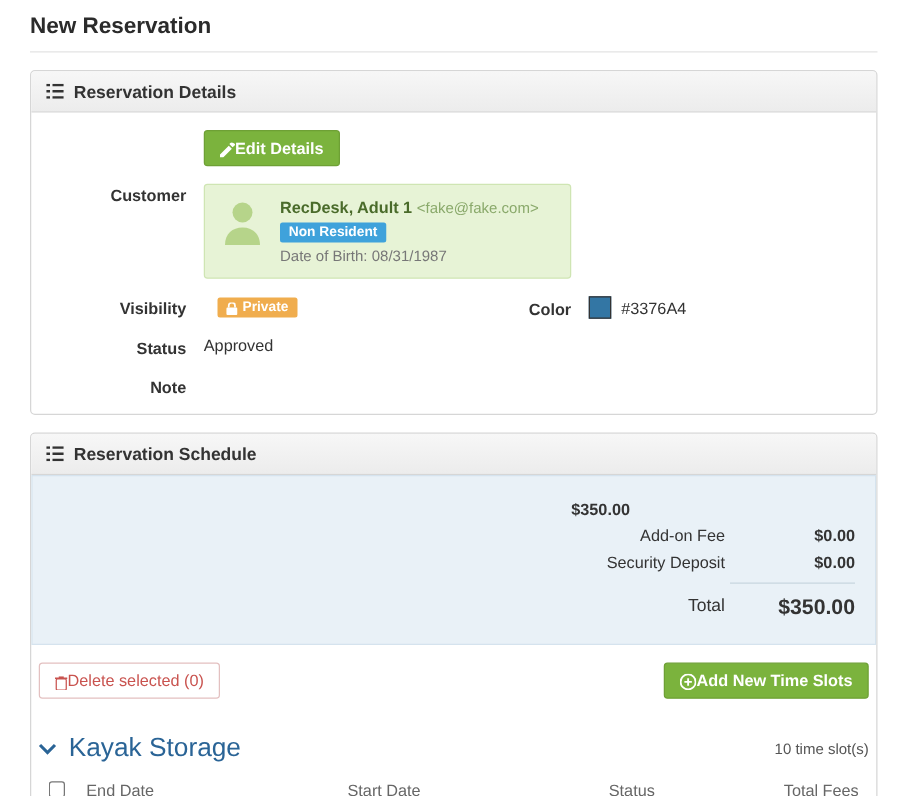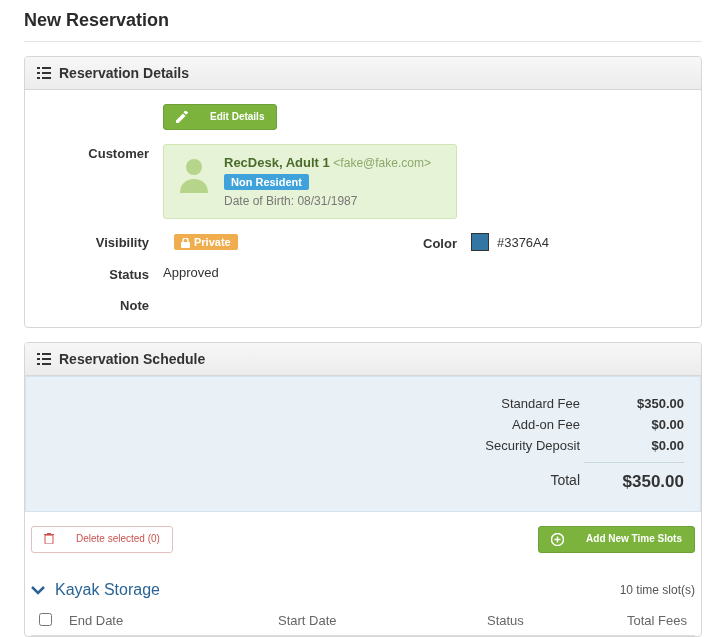--- a/index.html
+++ b/index.html
@@ -50,25 +50,25 @@
     margin-bottom: 14px;
     padding-left: 120px;
   }
   .section-title {
     font-size: 17px;
     font-weight: bold;
     color: #333;
   }
   .btn {
     display: inline-flex;
-    align-items: flex-start;
-    gap: 22px;
+    align-items: flex-end;
+    gap: 0;
     padding: 6px 12px;
     border-radius: 3px;
-    font-size: 10px;
+    font-size: 13px;
     font-weight: bold;
     cursor: pointer;
     border: 1px solid transparent;
     color: #fff;
   }
   .btn-green { background: #7bb33d; border-color: #6ea035; }
   .btn-outline-red {
     background: #fff;
     border: 1px solid #e3c0c0;
     color: #c9534f;
@@ -134,21 +134,21 @@
   .fees-row .val { font-weight:bold; width: 80px; text-align:right; }
   .fees-divider { border-top:1px solid #c8d6e0; margin: 6px 0 6px auto; width: 100px; }
   .fees-total .lbl { font-weight: normal; font-size:14px;}
   .fees-total .val { font-size:17px; }
   .action-row { display:flex; justify-content:space-between; margin-bottom: 24px;}
   .group-header {
     display:flex; align-items:center; justify-content:space-between;
     padding: 4px 0 8px 0;
   }
   .group-header .left { display:flex; align-items:center; gap:10px; }
-  .group-title { color:#2a6496; font-size:16px; font-weight:500; }
+  .group-title { color:#2a6496; font-size:21px; font-weight:500; }
   .slots-count { color:#555; font-size:12px; }
   .table-head {
     display:flex; border-bottom:1px solid #ddd; padding: 6px 8px; color:#666; font-size:13px;
   }
   .th-check { width:30px; }
   .th { flex:1; }
   .th-status { width: 100px; }
   .th-fees { width:100px; text-align:right; }
   .lock-svg { width:9px; height:10px; }
   .pencil-svg, .plus-svg, .trash-svg, .chev-svg { flex-shrink:0; }
@@ -246,21 +246,20 @@
         <rect x="5" y="5" width="9" height="2" fill="#333"></rect>
         <rect x="0" y="10" width="3" height="2" fill="#333"></rect>
         <rect x="5" y="10" width="9" height="2" fill="#333"></rect>
       </svg>
     <span>Reservation Schedule</span>
   </div>
   <div class="panel-body" style="padding:0;">
     <div class="fees-box" style="margin:0;">
       <div class="fees-table">
         <div class="fees-row">
-            <span class="lbl">Standard Fee</span>
             <span class="val">$350.00</span>
           </div>
         <div class="fees-row">
             <span class="lbl">Add-on Fee</span>
             <span class="val">$0.00</span>
           </div>
         <div class="fees-row">
             <span class="lbl">Security Deposit</span>
             <span class="val">$0.00</span>
           </div>

